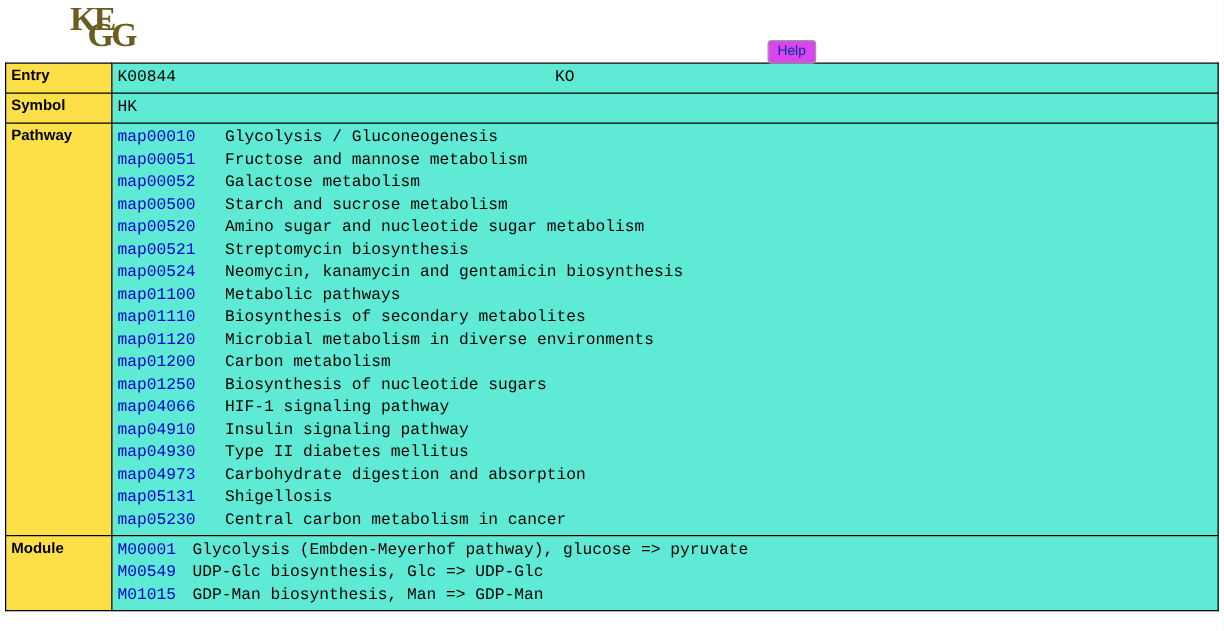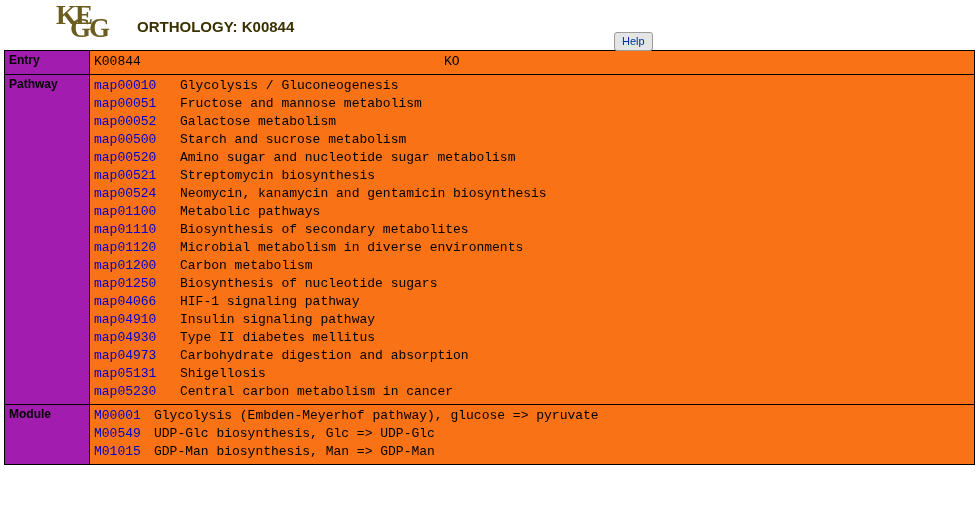--- a/index.html
+++ b/index.html
@@ -62,51 +62,51 @@
     color: #3a3000;
     font-family: "Liberation Sans", sans-serif;
   }
   .help-button {
     position: absolute;
     left: 614px;
     top: 32px;
     font-size: 11px;
     font-family: "Liberation Sans", sans-serif;
     padding: 2px 7px 3px 7px;
-    background: #e5e5e5;
+    background: #d946ef;
     border: 1px solid #9b9b9b;
     border-radius: 3px;
     color: #00309c;
     cursor: pointer;
     line-height: 1.1;
   }
   
   table.kegg {
     border-collapse: collapse;
     width: 971px;
     margin: 0 4px;
     table-layout: fixed;
   }
   table.kegg td {
     border: 1px solid #000000;
     vertical-align: top;
     padding: 2px 4px 3px 4px;
   }
   td.label {
     width: 76px;
-    background: #a21caf;
+    background: #fde047;
     font-family: "Liberation Sans", sans-serif;
     font-size: 12px;
     font-weight: bold;
     color: #000000;
     padding-left: 5px;
     white-space: nowrap;
   }
   td.value {
-    background: #f97316;
+    background: #5eead4;
     font-family: "Liberation Mono", monospace;
     font-size: 13px;
     line-height: 18px;
     padding-left: 6px;
   }
   a.link {
     color: #0000cc;
     text-decoration: none;
   }
   .entry-id {
@@ -140,31 +140,34 @@
 </head>
 <body>
 
 <div id="page">
 
   <div class="header">
     <div class="logo">
       <span class="k1">KE</span>
       <span class="k2">GG</span>
     </div>
-    <div class="page-title">ORTHOLOGY: K00844</div>
     <div class="help-button">Help</div>
   </div>
 
   <table class="kegg">
     <tbody>
       <tr>
         <td class="label">Entry</td>
         <td class="value">
           <span class="entry-id">K00844</span><span class="entry-type">KO</span>
         </td>
+      </tr>
+      <tr>
+        <td class="label">Symbol</td>
+        <td class="value">HK</td>
       </tr>
       <tr>
         <td class="label">Pathway</td>
         <td class="value">
           <div id="pathway-list">
               <div class="plist-row"><a class="link plist-id" href="#">map00010</a><span class="plist-name">Glycolysis / Gluconeogenesis</span></div>
               <div class="plist-row"><a class="link plist-id" href="#">map00051</a><span class="plist-name">Fructose and mannose metabolism</span></div>
               <div class="plist-row"><a class="link plist-id" href="#">map00052</a><span class="plist-name">Galactose metabolism</span></div>
               <div class="plist-row"><a class="link plist-id" href="#">map00500</a><span class="plist-name">Starch and sucrose metabolism</span></div>
               <div class="plist-row"><a class="link plist-id" href="#">map00520</a><span class="plist-name">Amino sugar and nucleotide sugar metabolism</span></div>

